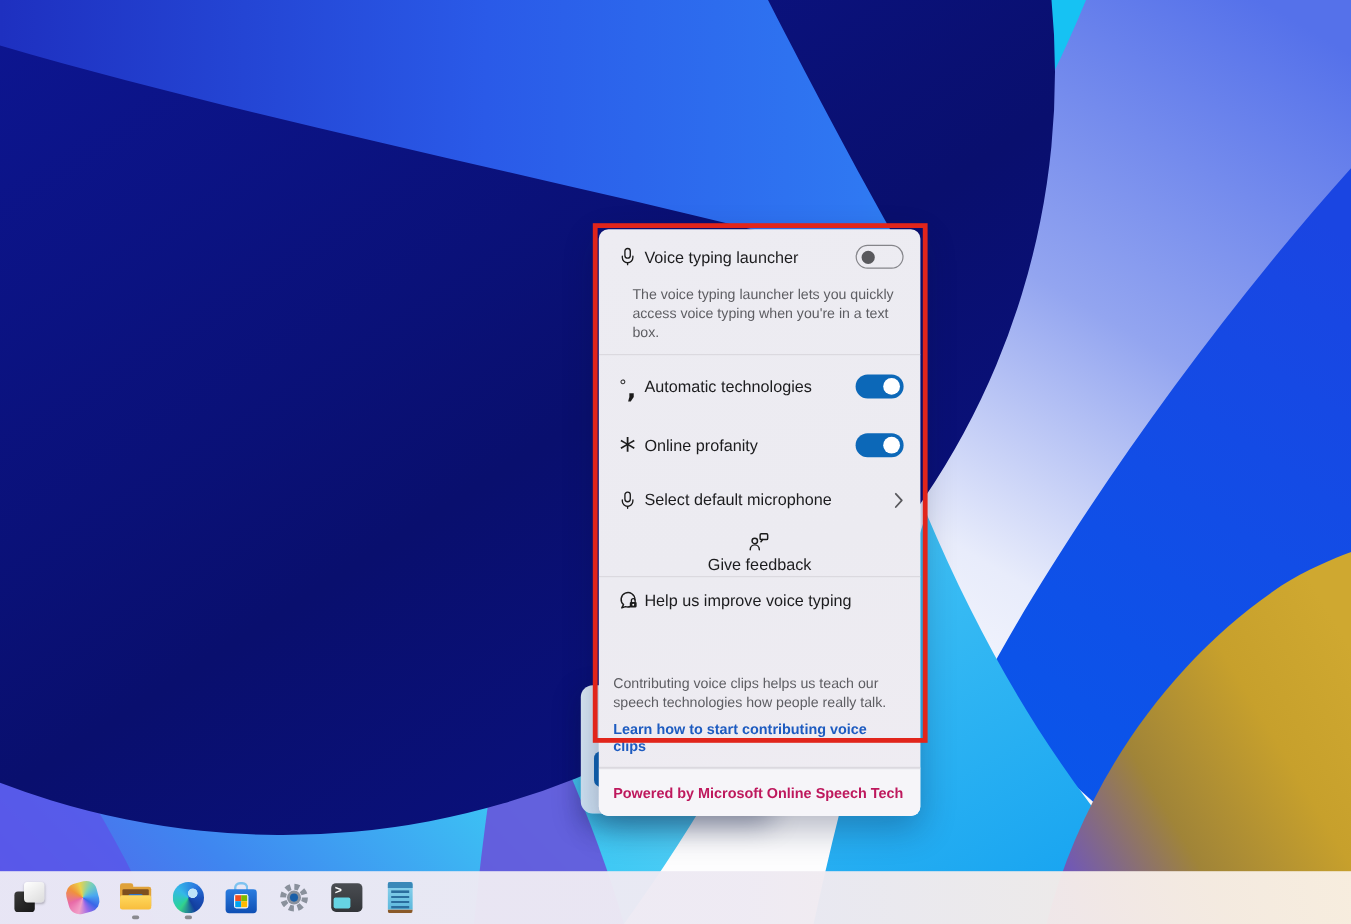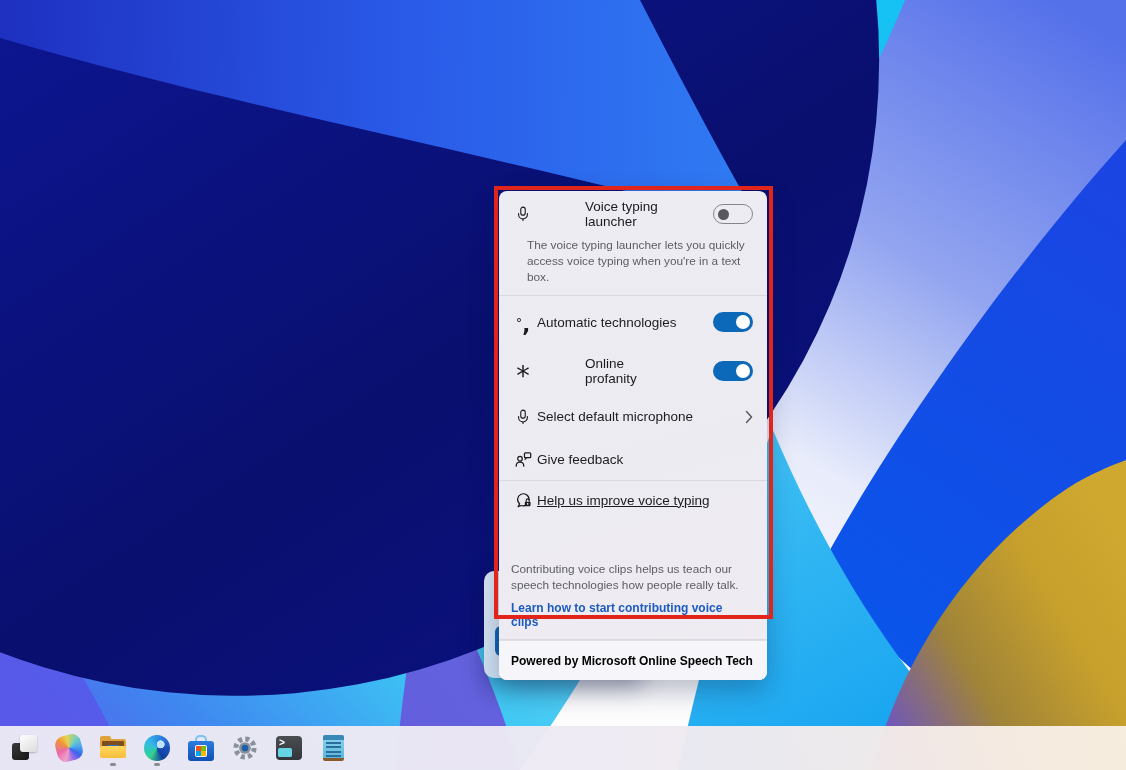--- a/index.html
+++ b/index.html
@@ -34,27 +34,27 @@
   
   .vt-panel {
     position:absolute; left:499px; top:191px; width:268px; z-index:6;
     background:linear-gradient(165deg,#edecf2,#ecebf1 55%,#efecf2);
     border-radius:8px; overflow:hidden; box-shadow:0 10px 28px rgba(10,20,60,.30);
     color:#1c1c1e;
   }
   .row { display:flex; align-items:center; padding:0 14px 0 12px; }
   .row .ic { width:24px; display:flex; align-items:center; justify-content:center; flex:0 0 24px; }
   .row .lbl { margin-left:2px; font-size:13.5px; color:#1c1c1e; }
-  .row.h46{height:46px;gap:48px;} .row.h52{height:52px;} .row.h45{height:45px;} .row.h41{height:41px;} .row.h38{height:38px;text-decoration:underline;}
+  .row.h46{height:46px;} .row.h52{height:52px;} .row.h45{height:45px;} .row.h41{height:41px;flex-direction:column;} .row.h38{height:38px;}
   .divider { height:1px; background:#dbd9df; }
   .desc { padding:0 16px 10px 28px; font-size:11.8px; line-height:16px; color:#5d5d62; }
   .desc.second { padding:2px 16px 0 12px;margin-top:40px; }
   .link-line { padding:8px 14px 10px 12px; font-size:12px; font-weight:bold; color:#1d5bc0; }
   .footer { height:40px; display:flex; align-items:center; padding:0 12px; background:#f6f5f9; border-top:1px solid #e1dfe5; }
-  .footer .link { font-size:12px; font-weight:bold; color:#000000; }
+  .footer .link { font-size:12px; font-weight:bold; color:#be185d; }
 
   
   .toggle { margin-left:auto; width:40px; height:20px; border-radius:10px; position:relative; flex:0 0 40px; }
   .toggle[data-state="off"] { border:1px solid #85858a; background:transparent; }
   .toggle[data-state="off"] .knob { position:absolute; left:4px; top:3.5px; width:11px; height:11px; border-radius:50%; background:#59595d; }
   .toggle[data-state="on"] { background:#0c68b8; }
   .toggle[data-state="on"] .knob { position:absolute; right:3px; top:3px; width:14px; height:14px; border-radius:50%; background:#ffffff; }
 
   .chev { margin-left:auto; display:flex; align-items:center; }
 

